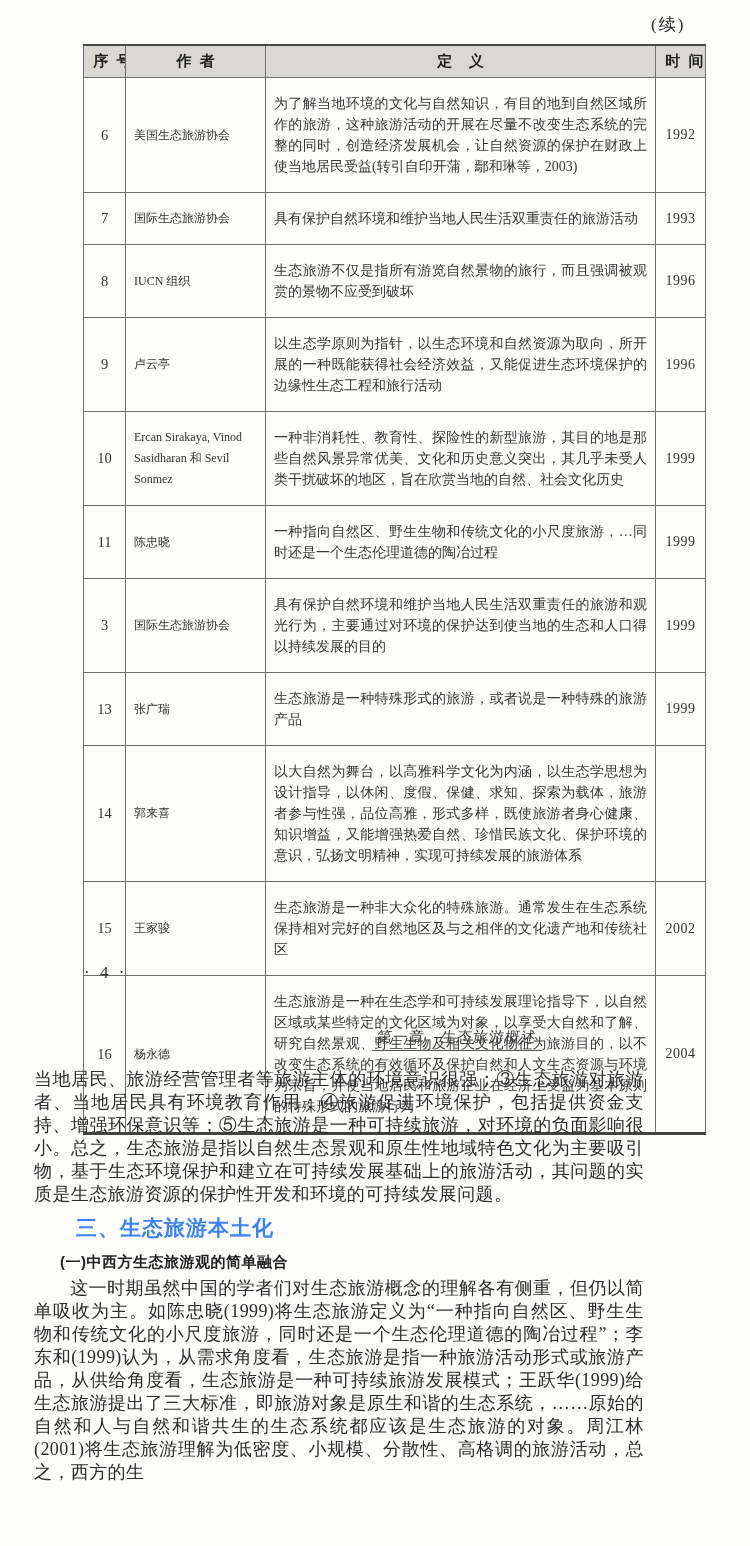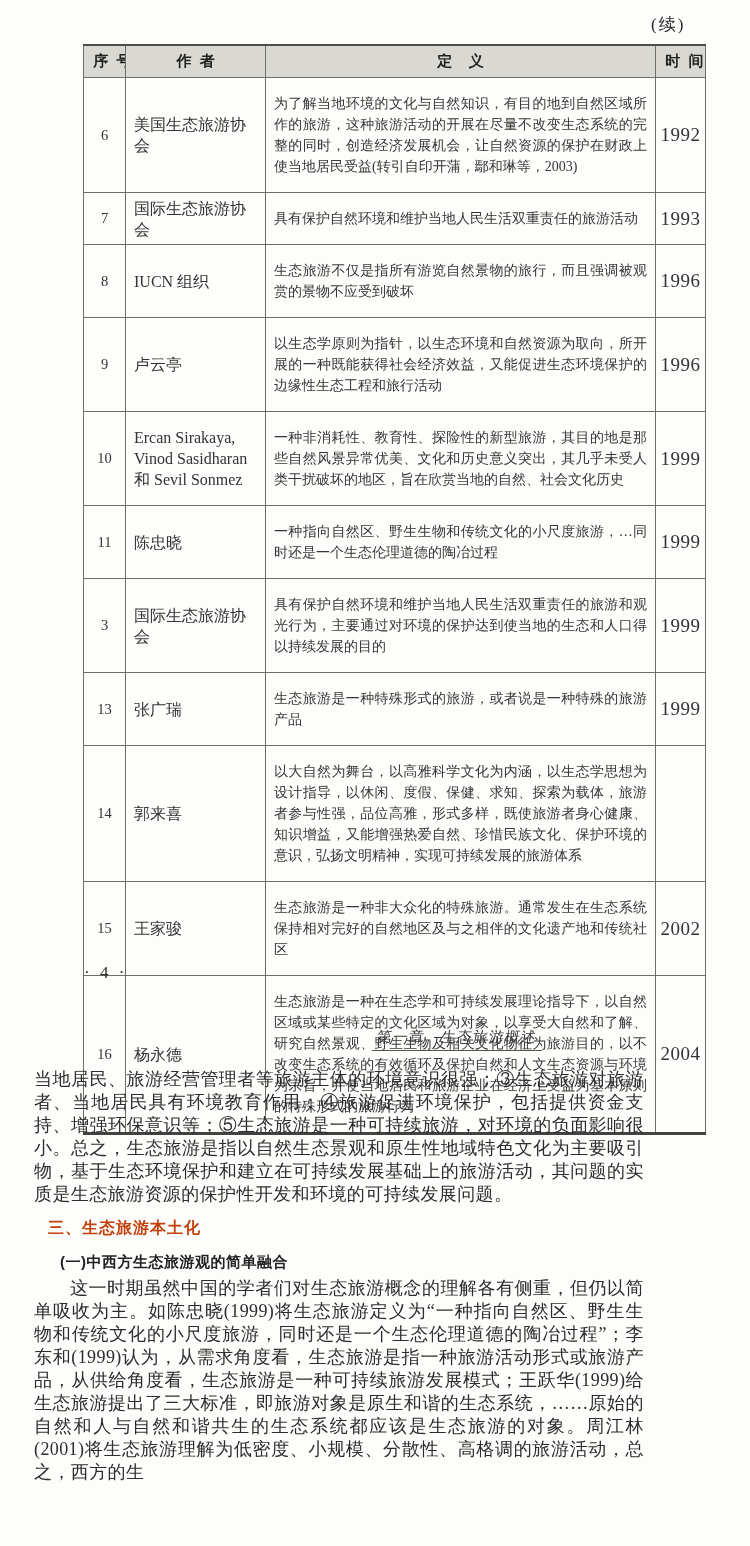--- a/index.html
+++ b/index.html
@@ -28,23 +28,23 @@
   }
   table.defs th, table.defs td { border:1px solid #6e6e6a; }
   table.defs th {
     background:#d9d8d2; color:#222;
     font-weight:bold; font-size:15px; padding:6px 1px;
     text-align:center; letter-spacing:0.55em; text-indent:0.55em;
     white-space:nowrap; overflow:hidden;
   }
   table.defs th.w { letter-spacing:1.1em; text-indent:1.1em; }
   td.no   { text-align:center; font-size:14.5px; color:#333; }
-  td.year { text-align:center; font-size:19px; color:#333; letter-spacing:0.5px; }
+  td.year { text-align:center; font-size:14px; color:#333; letter-spacing:0.5px; }
   td.author {
-    font-size:16px; color:#333; padding:4px 8px;
+    font-size:12px; color:#333; padding:4px 8px;
     line-height:21px; vertical-align:middle; word-break:break-word;
   }
   td.def {
     font-size:14px; color:#363636; padding:15px 8px;
     line-height:21px; text-align:justify; vertical-align:middle;
   }
 
   
   .pageno {
     position:absolute; top:963px; left:84px;
@@ -62,23 +62,23 @@
 
   
   .page2 {
     position:absolute; top:1064px; left:30px; width:618px;
     font-size:18px; line-height:23px; letter-spacing:0.4px;
     text-align:justify; color:#2c2c2c;
   }
   .page2 p { margin:4px; }
   .page2 p.ind { text-indent:2em; }
   .page2 h3 {
-    margin:9px 0 0 18px; font-size:16px; line-height:26px;
+    margin:9px 0 0 46px; font-size:21px; line-height:26px;
     font-family:"Liberation Sans","DejaVu Sans",sans-serif;
-    font-weight:bold; color:#c2410c; letter-spacing:1px;
+    font-weight:bold; color:#3b82f6; letter-spacing:1px;
   }
   .page2 h4 {
     margin:10px 0 2px 30px; font-size:15px; line-height:22px;
     font-family:Liberation Sans, sans-serif;
     font-weight:bold; color:#222; letter-spacing:0.5px;
   }
 </style>
 </head>
 <body>
 

